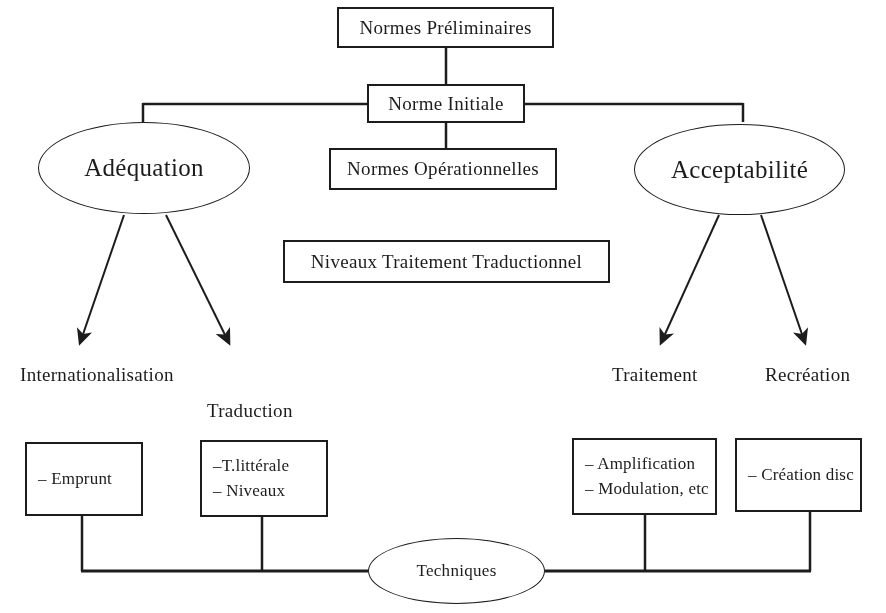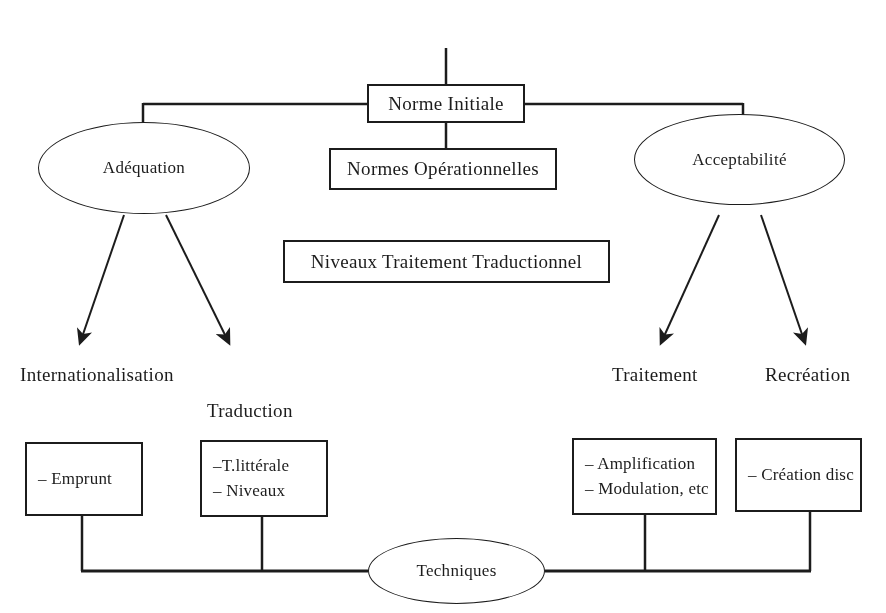--- a/index.html
+++ b/index.html
@@ -49,39 +49,39 @@
   }
   .ellipse {
     position: absolute;
     box-sizing: border-box;
     border: 1.5px solid #1c1c1c;
     border-radius: 50%;
     background: #ffffff;
     display: flex;
     align-items: center;
     justify-content: center;
-    font-size: 17px;
+    font-size: 25px;
     letter-spacing: 0.3px;
   }
   .flabel {
     position: absolute;
     font-size: 19px;
     letter-spacing: 0.3px;
     white-space: nowrap;
   }
   .it { font-style: italic; }
 
   
   #box-preliminaires   { left: 337px; top: 7px;   width: 217px; height: 41px; }
   #box-initiale        { left: 367px; top: 84px;  width: 158px; height: 39px; }
   #box-operationnelles { left: 329px; top: 148px; width: 228px; height: 42px; }
   #box-niveaux         { left: 283px; top: 240px; width: 327px; height: 43px; }
 
   #ellipse-adequation    { left: 38px;  top: 122px; width: 212px; height: 92px; }
-  #ellipse-acceptabilite { left: 634px; top: 114px; width: 211px; height: 91px; }
+  #ellipse-acceptabilite { left: 634px; top: 124px; width: 211px; height: 91px; }
   #ellipse-techniques    { left: 368px; top: 538px; width: 177px; height: 66px; font-size: 17px; }
 
   #label-internationalisation { left: 20px;  top: 364px; }
   #label-traduction           { left: 207px; top: 364px; margin-top: 36px; }
   #label-adaptation           { left: 612px; top: 364px; }
   #label-recreation           { left: 765px; top: 364px; }
 
   #listbox-emprunt       { left: 25px;  top: 442px; width: 118px; height: 74px; }
   #listbox-litterale     { left: 200px; top: 440px; width: 128px; height: 77px; }
   #listbox-amplification { left: 572px; top: 438px; width: 145px; height: 77px; }
@@ -120,20 +120,23 @@
       <line x1="262" y1="516" x2="262" y2="571"></line>
       <line x1="645" y1="514" x2="645" y2="571"></line>
       <line x1="810" y1="511" x2="810" y2="571"></line>
     </g>
     <g stroke="#1c1c1c" stroke-width="3" fill="none">
       <line x1="81" y1="571" x2="368" y2="571"></line>
       <line x1="545" y1="571" x2="811" y2="571"></line>
     </g>
   </svg>
 
+  <div class="box" id="box-preliminaires">
+    <span>Normes Préliminaires</span>
+  </div>
 
   <div class="box" id="box-initiale">
     <span>Norme Initiale</span>
   </div>
 
   <div class="box" id="box-operationnelles">
     <span>Normes Opérationnelles</span>
   </div>
 
   <div class="box" id="box-niveaux">

